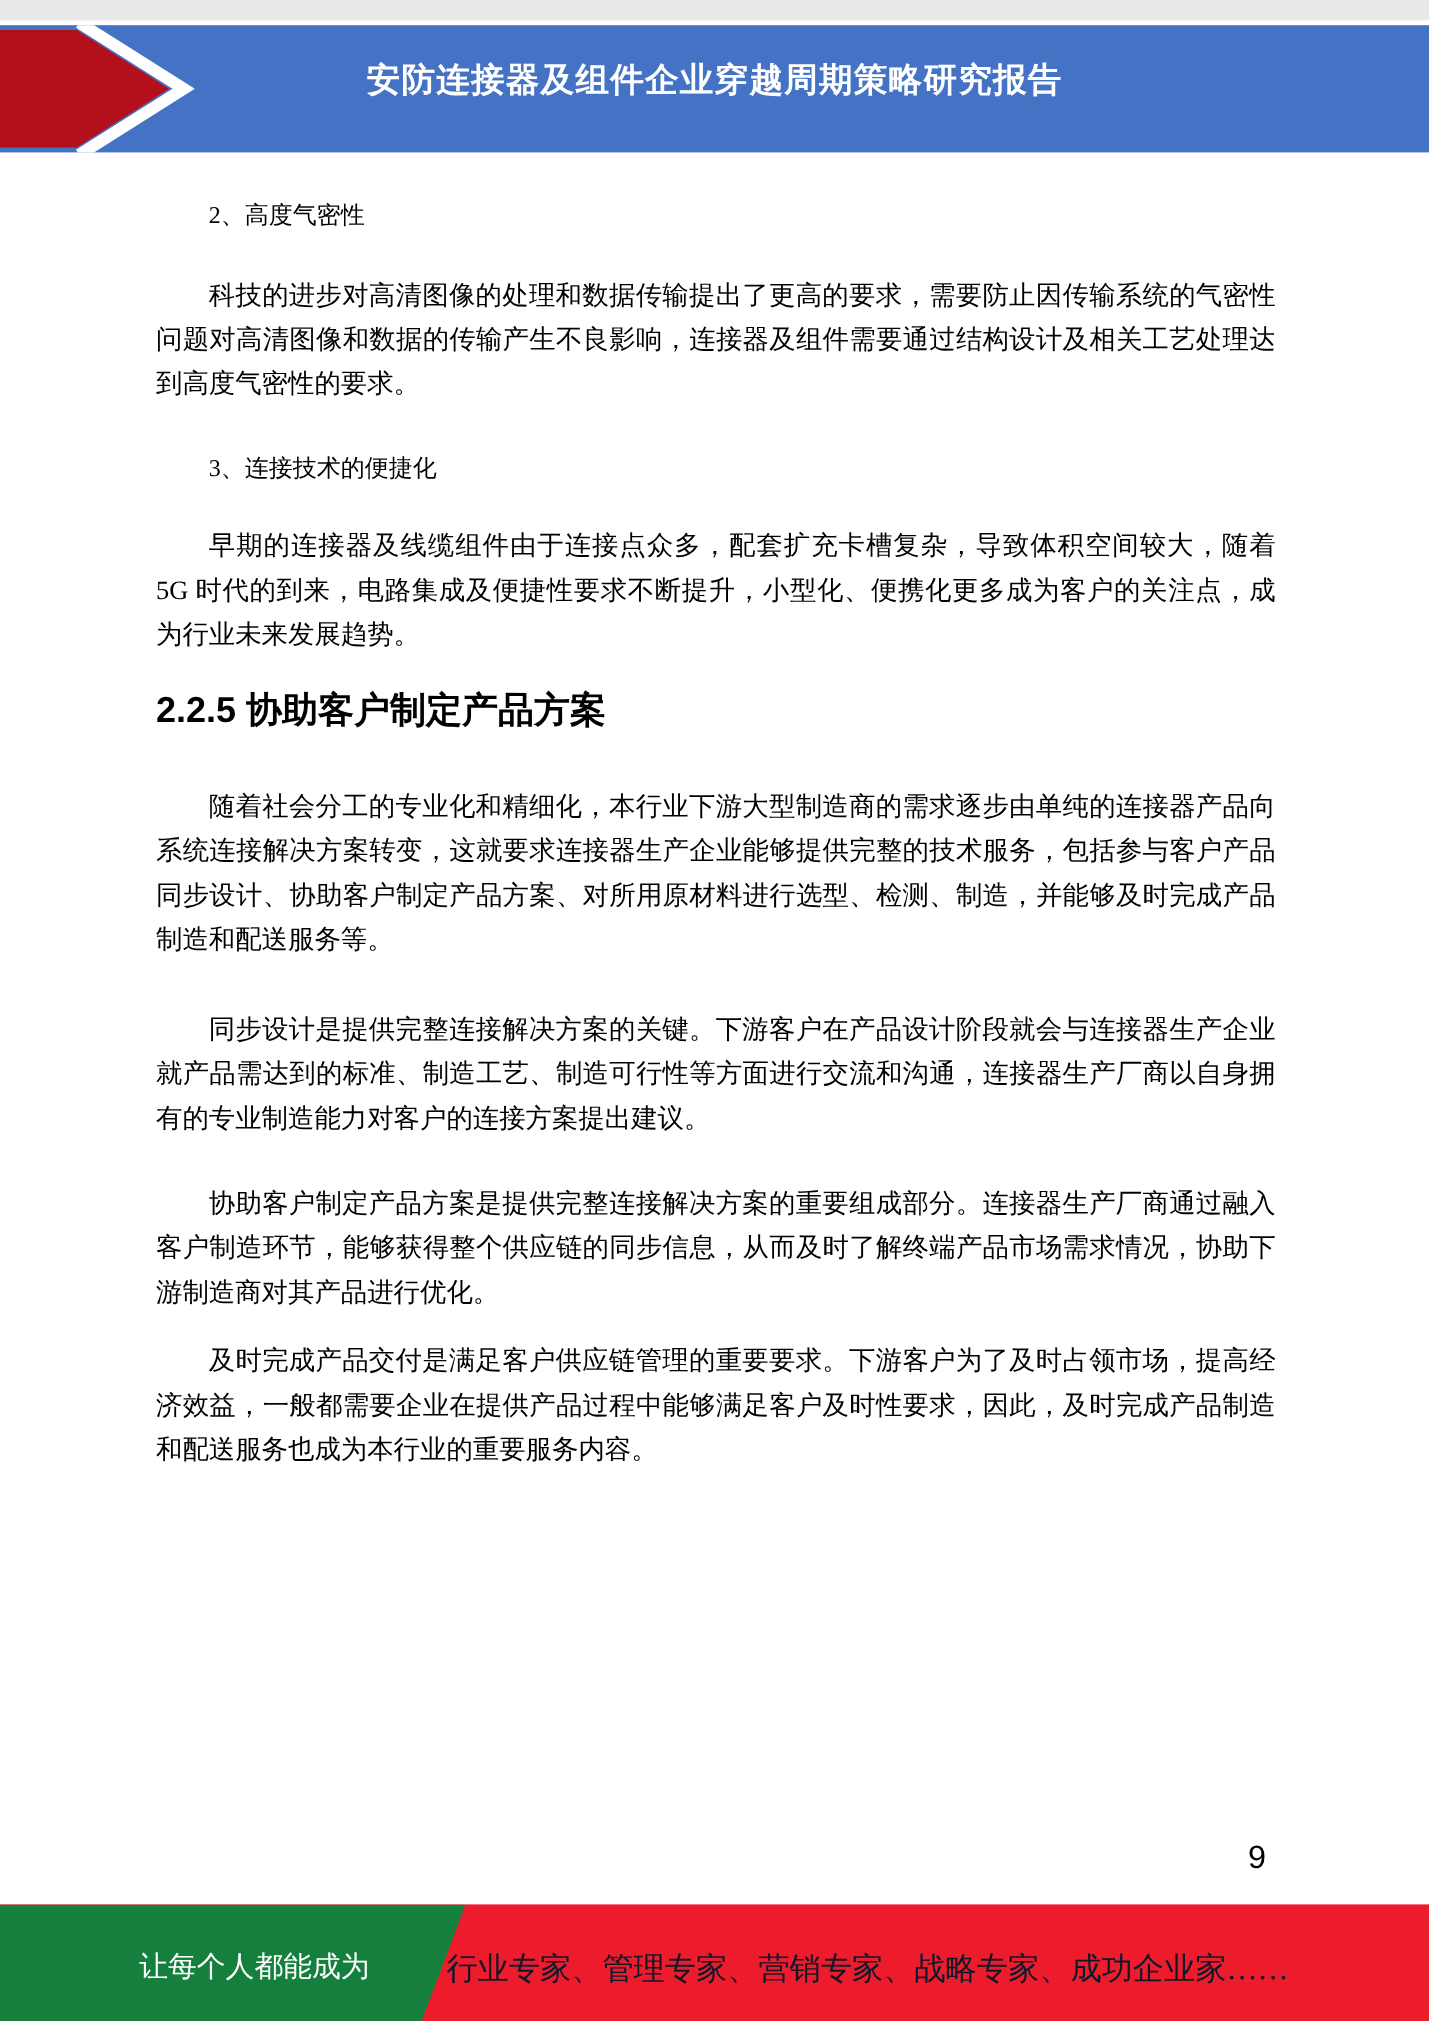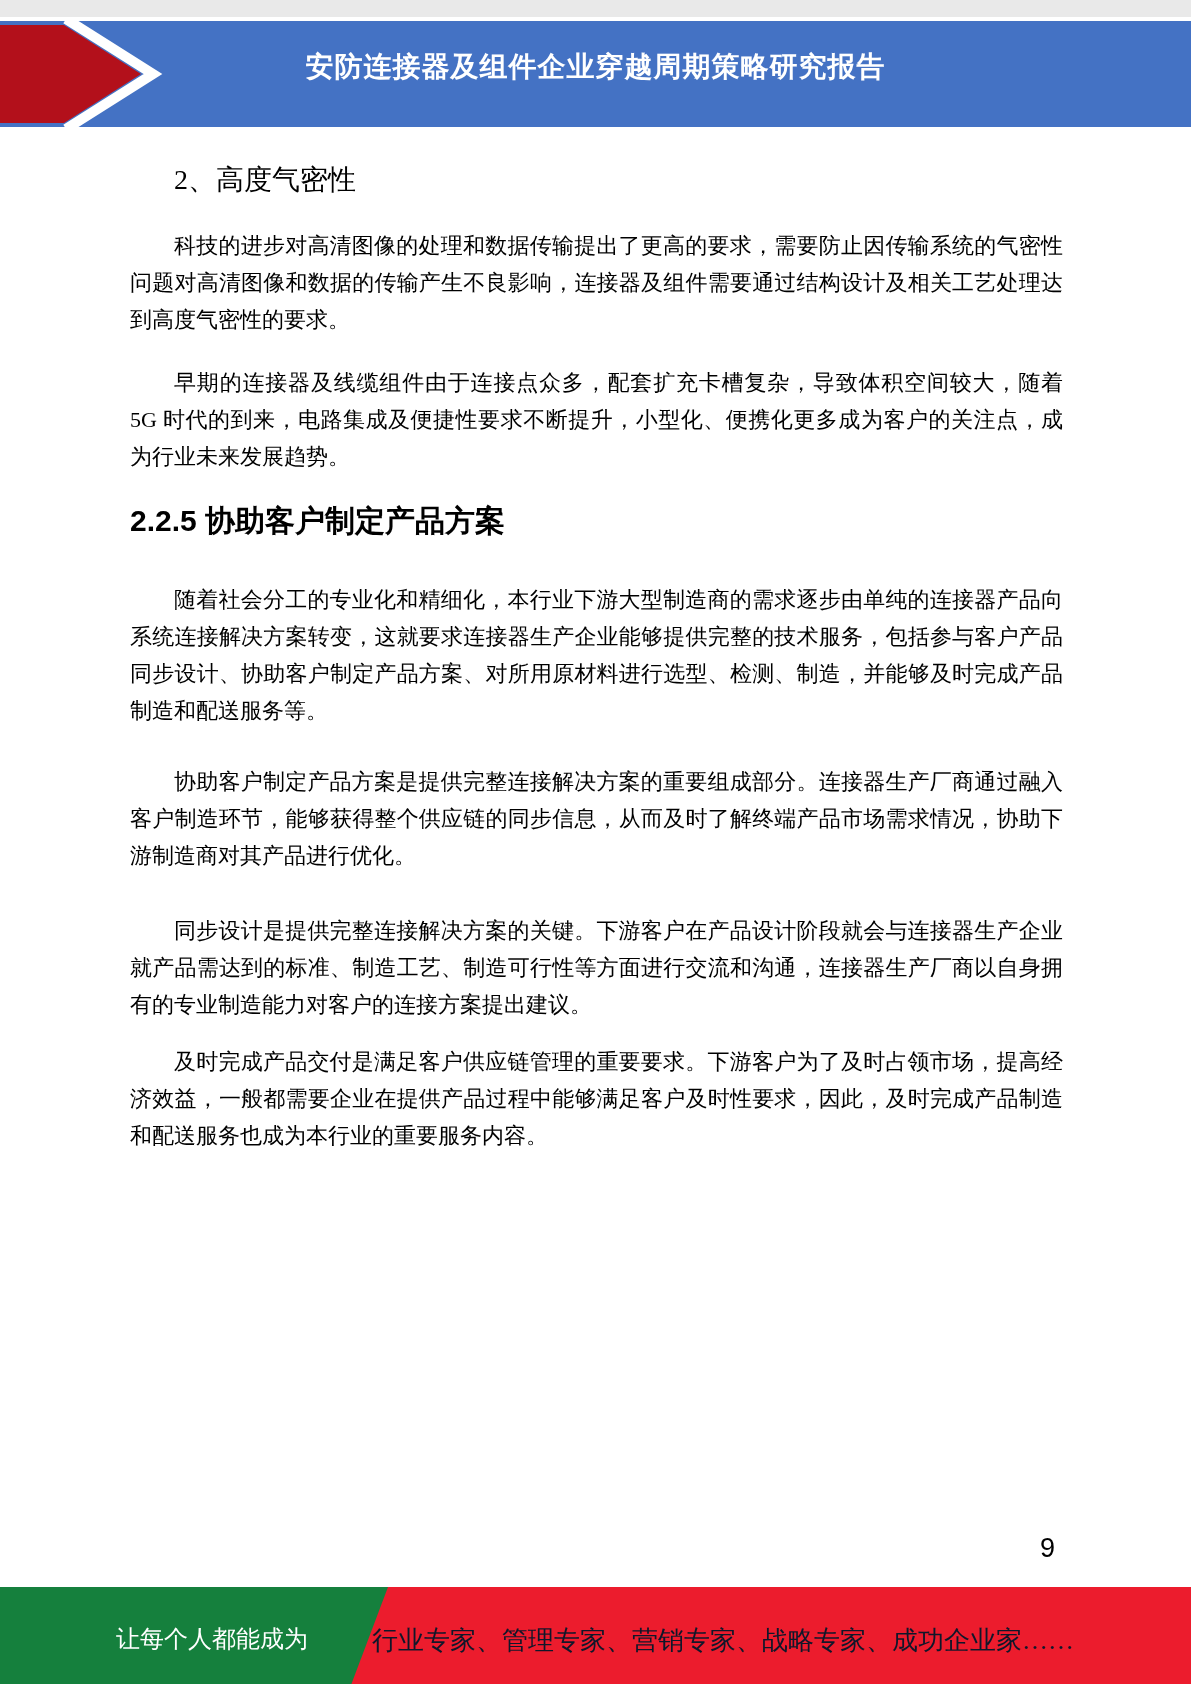--- a/index.html
+++ b/index.html
@@ -22,21 +22,21 @@
     font-family:"Liberation Sans","DejaVu Sans",sans-serif;
     font-weight:bold; font-size:28px; color:#ffffff; letter-spacing:1px;
     margin-top:-14px;
   }
 
   
   .content {
     position:absolute; top:110px; left:130px; width:933px;
   }
   .subhead {
-    font-size:28px; font-weight:normal; line-height:38px;
+    font-size:20px; font-weight:normal; line-height:38px;
     text-indent:44px; margin:34px 0 0 0;
   }
   .para {
     font-size:22px; line-height:37px; text-align:justify; text-justify:inter-ideograph;
     text-indent:44px; margin:28px 0 0 0;
   }
   .section-heading {
     font-family:"Liberation Sans","DejaVu Sans",sans-serif;
     font-size:30px; font-weight:bold; line-height:40px; margin:26px 0 0 0;
   }
@@ -92,30 +92,31 @@
       <div class="header-title">安防连接器及组件企业穿越周期策略研究报告</div>
     </div>
   </div>
 
   <div class="content">
 
     <h3 class="subhead">2、高度气密性</h3>
 
     <p class="para">科技的进步对高清图像的处理和数据传输提出了更高的要求，需要防止因传输系统的气密性问题对高清图像和数据的传输产生不良影响，连接器及组件需要通过结构设计及相关工艺处理达到高度气密性的要求。</p>
 
+    <h3 class="subhead">3、连接技术的便捷化</h3>
 
     <p class="para mt-26">早期的连接器及线缆组件由于连接点众多，配套扩充卡槽复杂，导致体积空间较大，随着 5G 时代的到来，电路集成及便捷性要求不断提升，小型化、便携化更多成为客户的关注点，成为行业未来发展趋势。</p>
 
     <h2 class="section-heading">2.2.5 协助客户制定产品方案</h2>
 
     <p class="para mt-big">随着社会分工的专业化和精细化，本行业下游大型制造商的需求逐步由单纯的连接器产品向系统连接解决方案转变，这就要求连接器生产企业能够提供完整的技术服务，包括参与客户产品同步设计、协助客户制定产品方案、对所用原材料进行选型、检测、制造，并能够及时完成产品制造和配送服务等。</p>
 
+    <p class="para mt-38">同步设计是提供完整连接解决方案的关键。下游客户在产品设计阶段就会与连接器生产企业就产品需达到的标准、制造工艺、制造可行性等方面进行交流和沟通，连接器生产厂商以自身拥有的专业制造能力对客户的连接方案提出建议。</p>
+
     <p class="para mt-34">协助客户制定产品方案是提供完整连接解决方案的重要组成部分。连接器生产厂商通过融入客户制造环节，能够获得整个供应链的同步信息，从而及时了解终端产品市场需求情况，协助下游制造商对其产品进行优化。</p>
-
-    <p class="para mt-38">同步设计是提供完整连接解决方案的关键。下游客户在产品设计阶段就会与连接器生产企业就产品需达到的标准、制造工艺、制造可行性等方面进行交流和沟通，连接器生产厂商以自身拥有的专业制造能力对客户的连接方案提出建议。</p>
 
 
     <p class="para mt-20">及时完成产品交付是满足客户供应链管理的重要要求。下游客户为了及时占领市场，提高经济效益，一般都需要企业在提供产品过程中能够满足客户及时性要求，因此，及时完成产品制造和配送服务也成为本行业的重要服务内容。</p>
 
   </div>
 
   <div class="page-number">9</div>
 
   <div class="footer-red"></div>
   <div class="footer-strip"></div>

